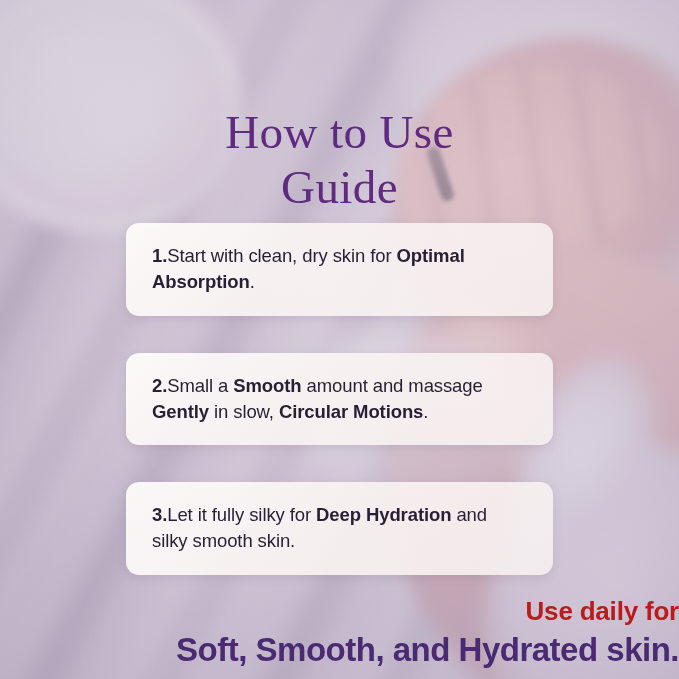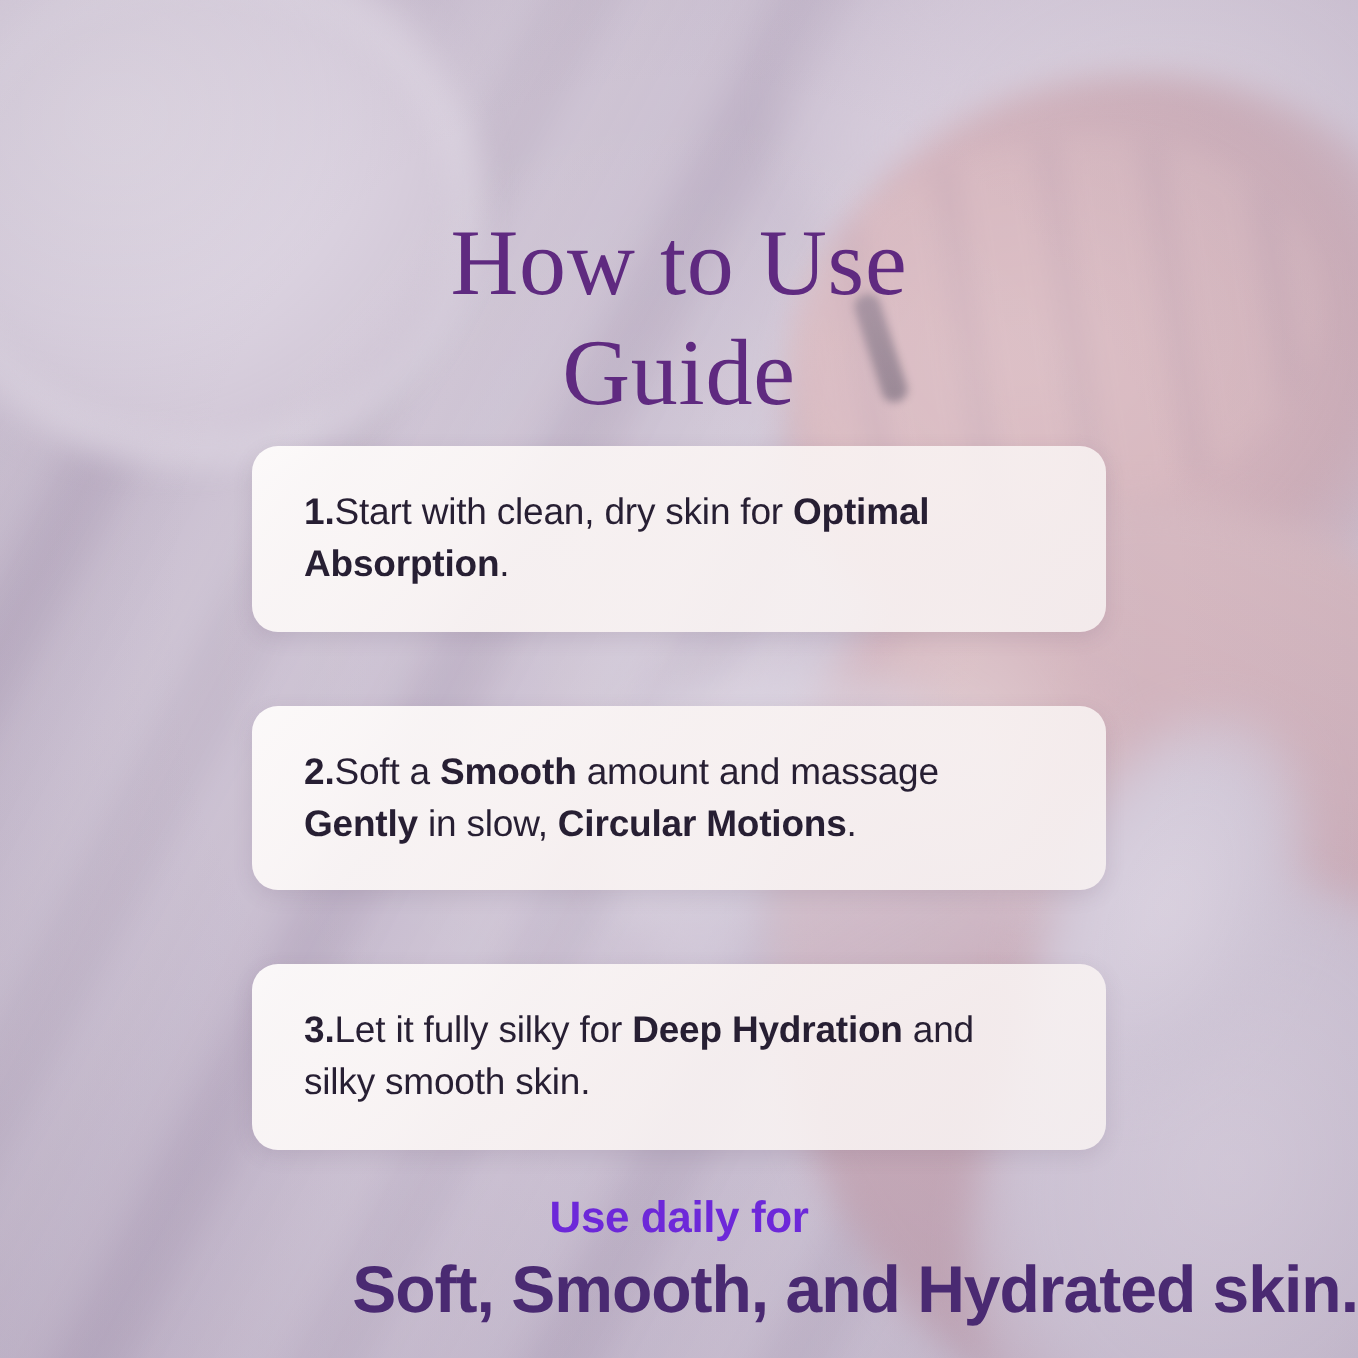--- a/index.html
+++ b/index.html
@@ -299,25 +299,26 @@
 
   .footer {
     position: absolute;
     left: 0;
     right: 0;
     top: 556px;
     text-align: center;
   }
   .footer-small {
     display: block;
-    color: #6d28d9;
-    font-size: 22px;
+    color: #b91c1c;
+    font-size: 26px;
     font-weight: 600;
     letter-spacing: -0.2px;
     line-height: 1.18;
+    text-align: right;
   }
   .footer-big {
     display: block;
     margin-top: 3px;
     color: #4a2a72;
     font-size: 33px;
     font-weight: 700;
     letter-spacing: -0.5px;
     line-height: 1.2;
     text-align: right;
@@ -353,21 +354,21 @@
       <span class="title-line">Guide</span>
     </h1>
 
     <div class="steps">
 
       <div class="step-card">
         <span class="step-num">1.</span><span>Start with clean, dry skin for </span><span class="em">Optimal Absorption</span><span>.</span>
       </div>
 
       <div class="step-card">
-        <span class="step-num">2.</span><span>Soft a </span><span class="em">Smooth</span><span> amount and massage </span><span class="em">Gently</span><span> in slow, </span><span class="em">Circular Motions</span><span>.</span>
+        <span class="step-num">2.</span><span>Small a </span><span class="em">Smooth</span><span> amount and massage </span><span class="em">Gently</span><span> in slow, </span><span class="em">Circular Motions</span><span>.</span>
       </div>
 
       <div class="step-card">
         <span class="step-num">3.</span><span>Let it fully silky for </span><span class="em">Deep Hydration</span><span> and silky smooth skin.</span>
       </div>
 
     </div>
 
     <div class="footer">
       <span class="footer-small">Use daily for</span>

